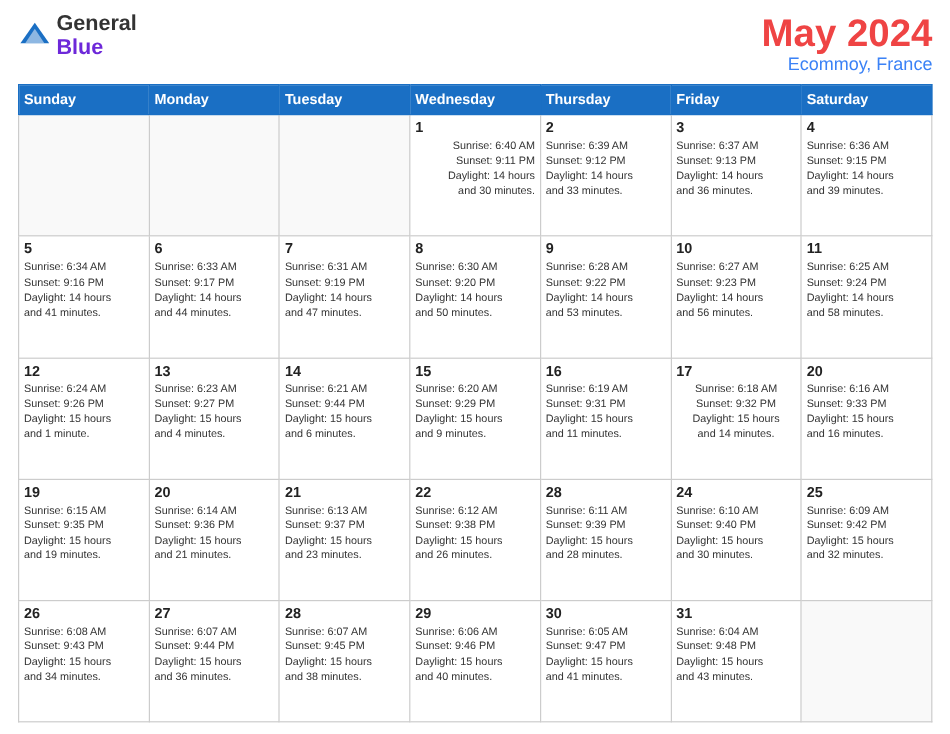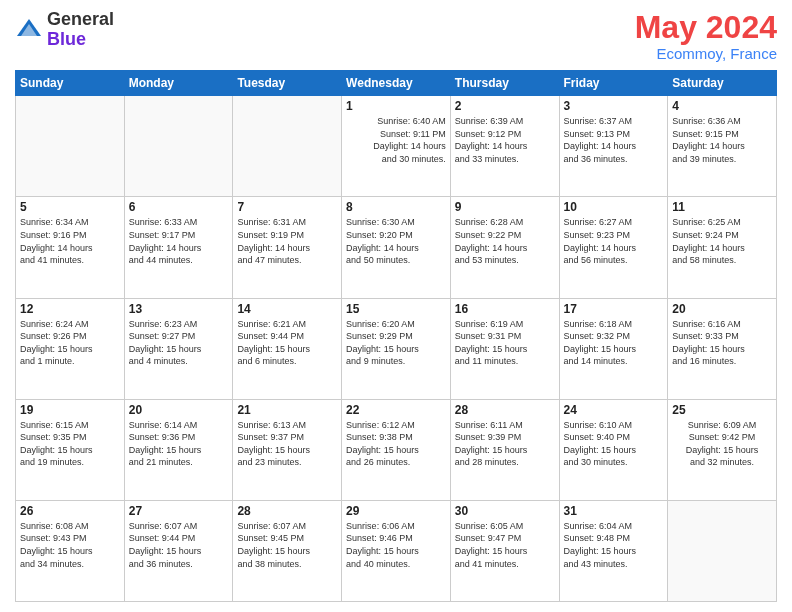--- a/index.html
+++ b/index.html
@@ -241,21 +241,21 @@
           </td>
           <td>
             <div class="day-number">16</div>
             <div class="day-info" style="white-space: pre-line;">Sunrise: 6:19 AM
 Sunset: 9:31 PM
 Daylight: 15 hours
 and 11 minutes.</div>
           </td>
           <td>
             <div class="day-number">17</div>
-            <div class="day-info" style="white-space: pre-line;">Sunrise: 6:18 AM
+            <div class="day-info" style="white-space: pre-line; text-align: center;">Sunrise: 6:18 AM
 Sunset: 9:32 PM
 Daylight: 15 hours
 and 14 minutes.</div>
           </td>
           <td>
             <div class="day-number">20</div>
             <div class="day-info" style="white-space: pre-line;">Sunrise: 6:16 AM
 Sunset: 9:33 PM
 Daylight: 15 hours
 and 16 minutes.</div>
@@ -299,21 +299,21 @@
           </td>
           <td>
             <div class="day-number">24</div>
             <div class="day-info" style="white-space: pre-line;">Sunrise: 6:10 AM
 Sunset: 9:40 PM
 Daylight: 15 hours
 and 30 minutes.</div>
           </td>
           <td>
             <div class="day-number">25</div>
-            <div class="day-info" style="white-space: pre-line; text-align: center;">Sunrise: 6:09 AM
+            <div class="day-info" style="white-space: pre-line;">Sunrise: 6:09 AM
 Sunset: 9:42 PM
 Daylight: 15 hours
 and 32 minutes.</div>
           </td>
         </tr>
         <tr>
           <td>
             <div class="day-number">26</div>
             <div class="day-info" style="white-space: pre-line;">Sunrise: 6:08 AM
 Sunset: 9:43 PM

